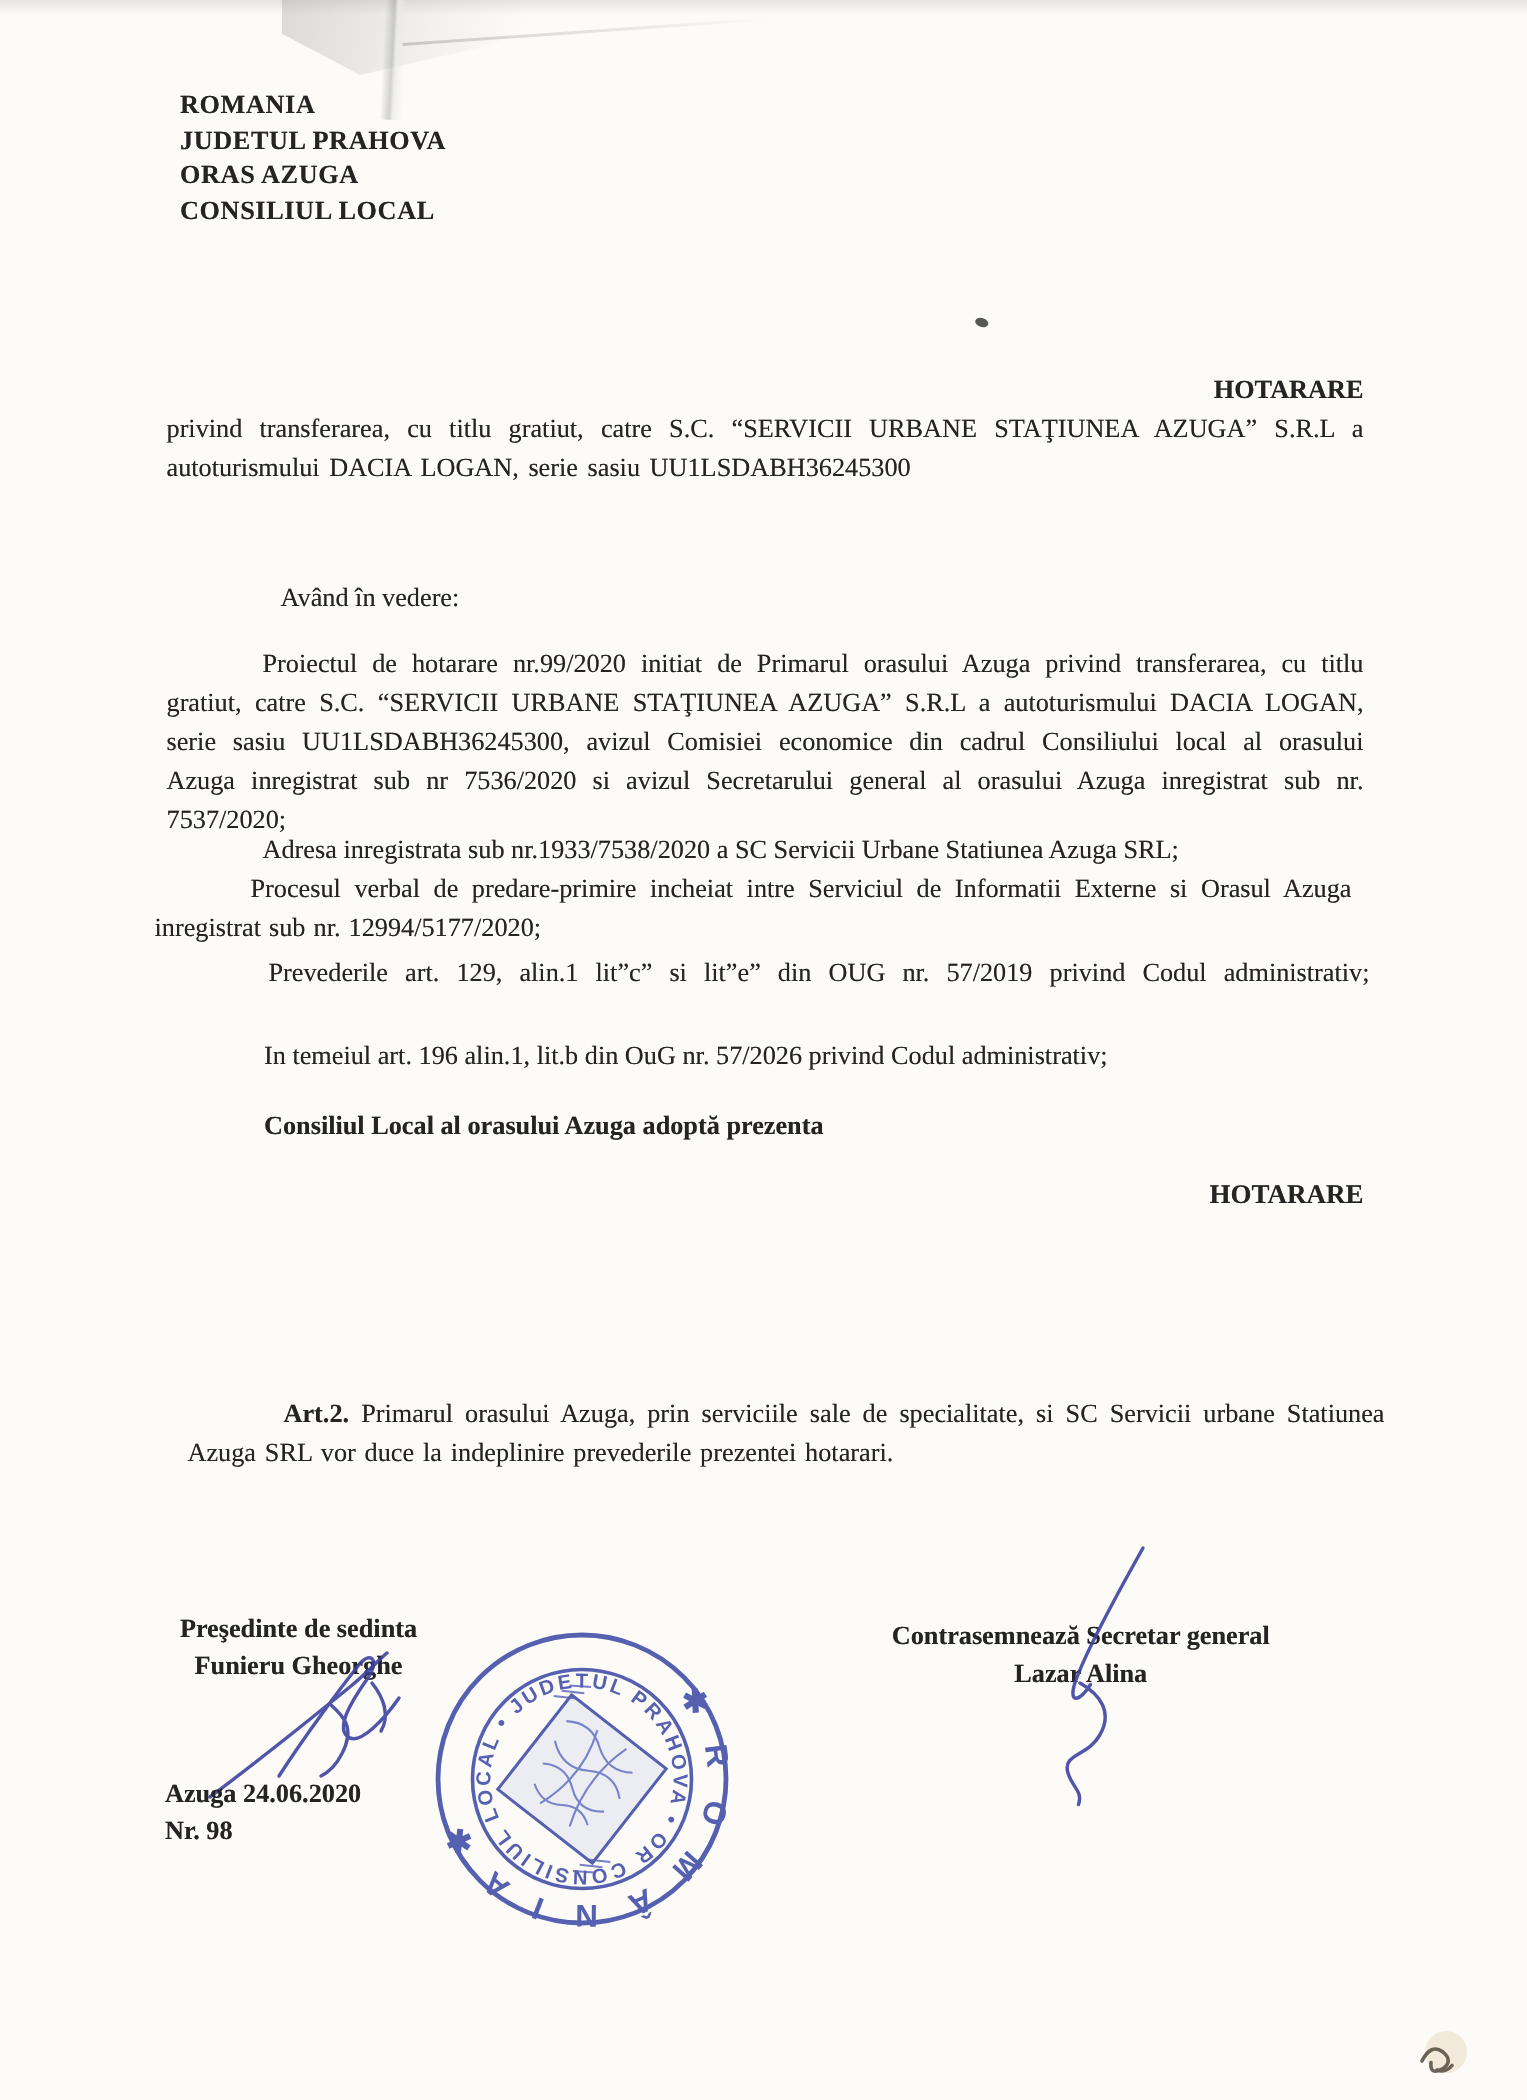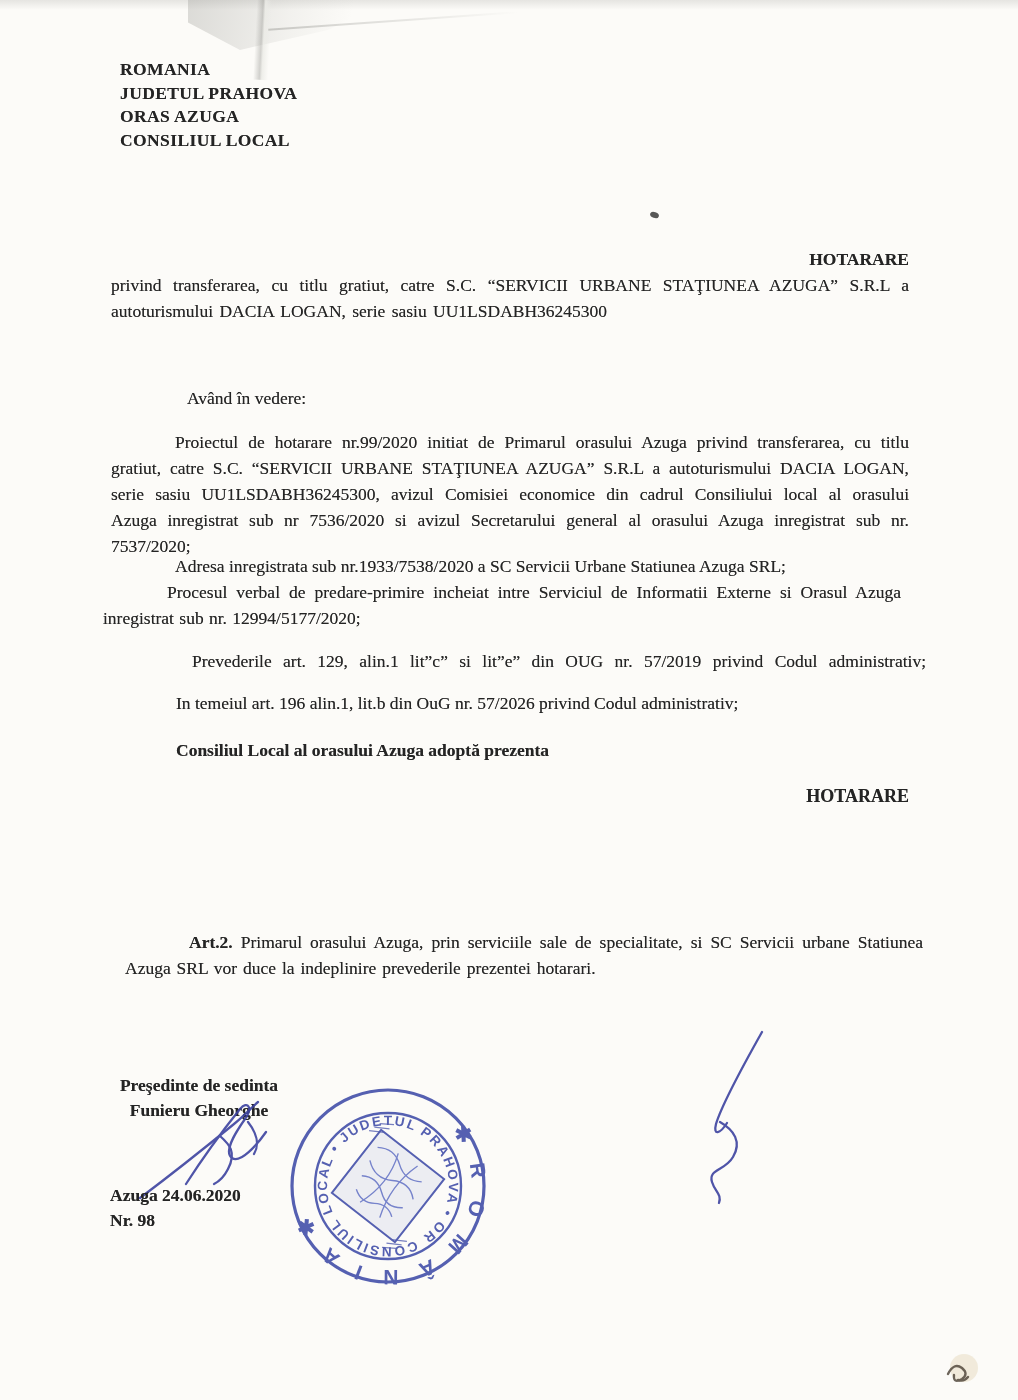--- a/index.html
+++ b/index.html
@@ -87,31 +87,35 @@
     <div>CONSILIUL LOCAL</div>
   </div>
 
   <div class="txt title-block center b">HOTARARE</div>
   <div class="txt subtitle just">privind transferarea, cu titlu gratiut, catre S.C. “SERVICII URBANE STAŢIUNEA AZUGA” S.R.L a autoturismului DACIA LOGAN, serie sasiu UU1LSDABH36245300</div>
 
   <div class="txt having">Având în vedere:</div>
   <p class="txt recital-1 just ind" style="margin:0">Proiectul de hotarare nr.99/2020 initiat de Primarul orasului Azuga privind transferarea, cu titlu gratiut, catre S.C. “SERVICII URBANE STAŢIUNEA AZUGA” S.R.L a autoturismului DACIA LOGAN, serie sasiu UU1LSDABH36245300, avizul Comisiei economice din cadrul Consiliului local al orasului Azuga inregistrat sub nr 7536/2020 si avizul Secretarului general al orasului Azuga inregistrat sub nr. 7537/2020;</p>
   <p class="txt recital-2 ind" style="margin:0">Adresa inregistrata sub nr.1933/7538/2020 a SC Servicii Urbane Statiunea Azuga SRL;</p>
   <p class="txt recital-3 just ind" style="margin:0">Procesul verbal de predare-primire incheiat intre Serviciul de Informatii Externe si Orasul Azuga inregistrat sub nr. 12994/5177/2020;</p>
-  <p class="txt recital-4 just ind" style="margin:17px">Prevederile art. 129, alin.1 lit”c” si lit”e” din OUG nr. 57/2019 privind Codul administrativ;</p>
+  <p class="txt recital-4 just ind" style="margin:4px">Prevederile art. 129, alin.1 lit”c” si lit”e” din OUG nr. 57/2019 privind Codul administrativ;</p>
   <p class="txt legal-basis" style="margin:0">In temeiul art. 196 alin.1, lit.b din OuG nr. 57/2026 privind Codul administrativ;</p>
 
   <div class="txt adoption">Consiliul Local al orasului Azuga adoptă prezenta</div>
   <div class="txt decision-heading center">HOTARARE</div>
 
   <p class="txt article-2 just ind" style="margin:14px"><span class="art-label">Art.2.</span> <span>Primarul orasului Azuga, prin serviciile sale de specialitate, si SC Servicii urbane Statiunea Azuga SRL vor duce la indeplinire prevederile prezentei hotarari.</span></p>
 
   <div class="txt sig-left">
     <div>Preşedinte de sedinta</div>
     <div>Funieru Gheorghe</div>
+  </div>
+  <div class="txt sig-right">
+    <div>Contrasemnează  Secretar general</div>
+    <div>Lazar Alina</div>
   </div>
 
   <svg class="ink sig-svg-left" width="250" height="115" viewBox="0 0 250 115">
     <g fill="none" stroke="#3d43a0" stroke-width="2.3" stroke-linecap="round" opacity=".9">
       <path d="M10,106 C42,82 82,50 104,32 C116,22 122,15 128,10"></path>
       <path d="M56,92 C74,64 98,32 110,17 C118,8 123,16 115,27 C103,44 94,60 102,66 C110,72 127,53 136,40"></path>
       <path d="M90,44 C99,52 107,60 98,77 C94,85 88,90 84,92"></path>
       <path d="M118,30 C126,40 130,52 124,62"></path>
     </g>
   </svg>

